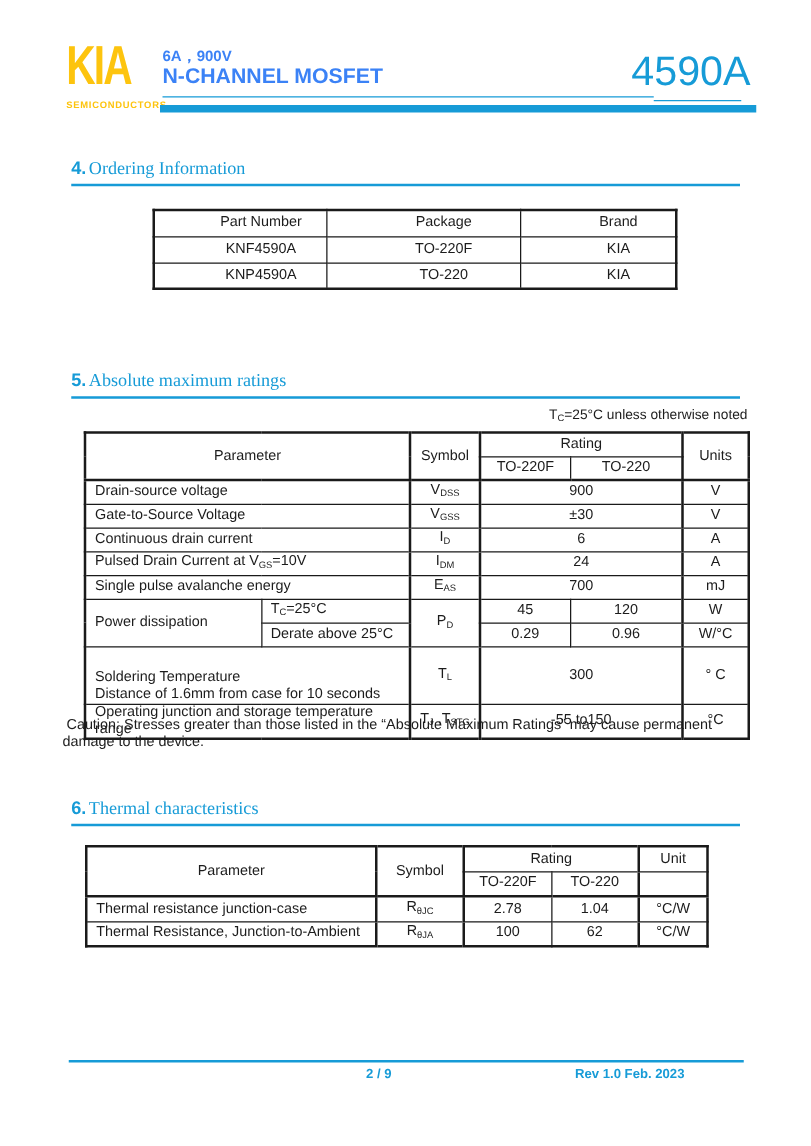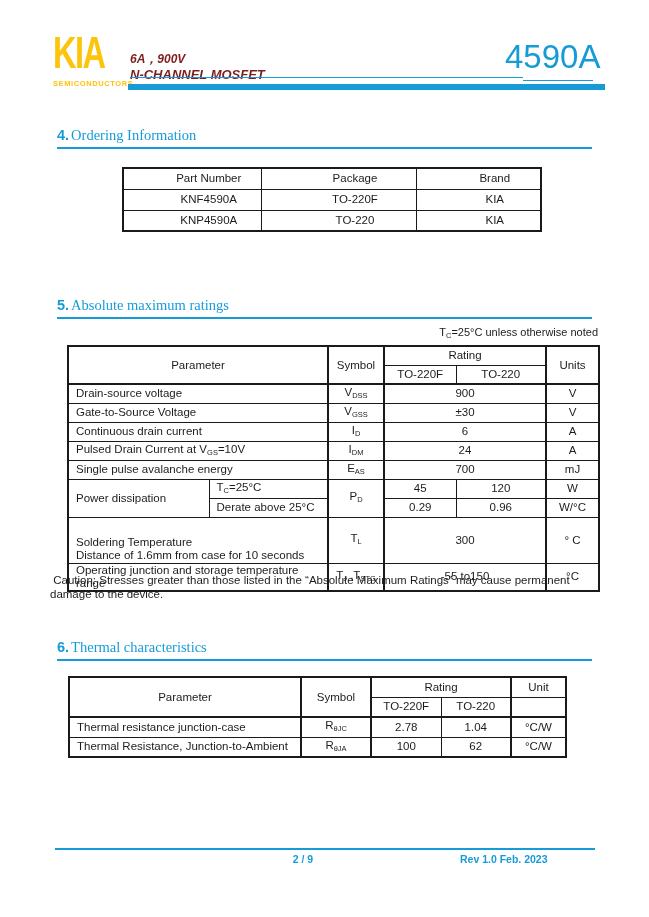--- a/index.html
+++ b/index.html
@@ -6,23 +6,23 @@
   html,body { background:#fff; }
   .page {
     position:relative; width:649px; height:917px; background:#ffffff;
     font-family:"Liberation Sans","DejaVu Sans",sans-serif; color:#1c1c1c; overflow:hidden;
   }
   
   .logo-wrap { position:absolute; left:53px; top:31px; }
   .logo-text { display:inline-block; font-size:44px; font-weight:800; color:#fdc40e;
                letter-spacing:-2px; transform:scaleX(0.74); transform-origin:left top; line-height:44px; }
   .logo-sub  { font-size:7.5px; font-weight:700; color:#fdc40e; letter-spacing:0.6px; margin-top:4px; }
-  .hdr-sub { position:absolute; left:130px; top:52px; color:#7f1d1d; font-weight:700;font-style:italic; }
+  .hdr-sub { position:absolute; left:130px; top:38px; color:#3b82f6; font-weight:700; }
   .hdr-sub .l1 { font-size:12px; line-height:15px; }
-  .hdr-sub .l2 { font-size:13px; line-height:16px; }
+  .hdr-sub .l2 { font-size:17px; line-height:16px; }
   .hdr-part { position:absolute; left:505px; top:40px; width:90px; 
               font-size:33px; font-weight:400; color:#169bd7; letter-spacing:0; line-height:34px; }
   .hline-thin1 { position:absolute; left:130px; top:77px; width:393px; height:1px; background:#169bd7; }
   .hline-thin2 { position:absolute; left:523px; top:80px; width:70px; height:1px; background:#169bd7; }
   .hline-thick { position:absolute; left:128px; top:84px; width:477px; height:6px; background:#169bd7; }
   
   .sec-title { position:absolute; left:57px; color:#169bd7; font-size:14.5px; white-space:nowrap; }
   .sec-title .num { font-weight:700; }
   .sec-title .ttl { font-weight:400; margin-left:2px;font-family:Liberation Serif, serif; }
   .sec-rule { position:absolute; left:57px; width:535px; height:2px; background:#169bd7; }

